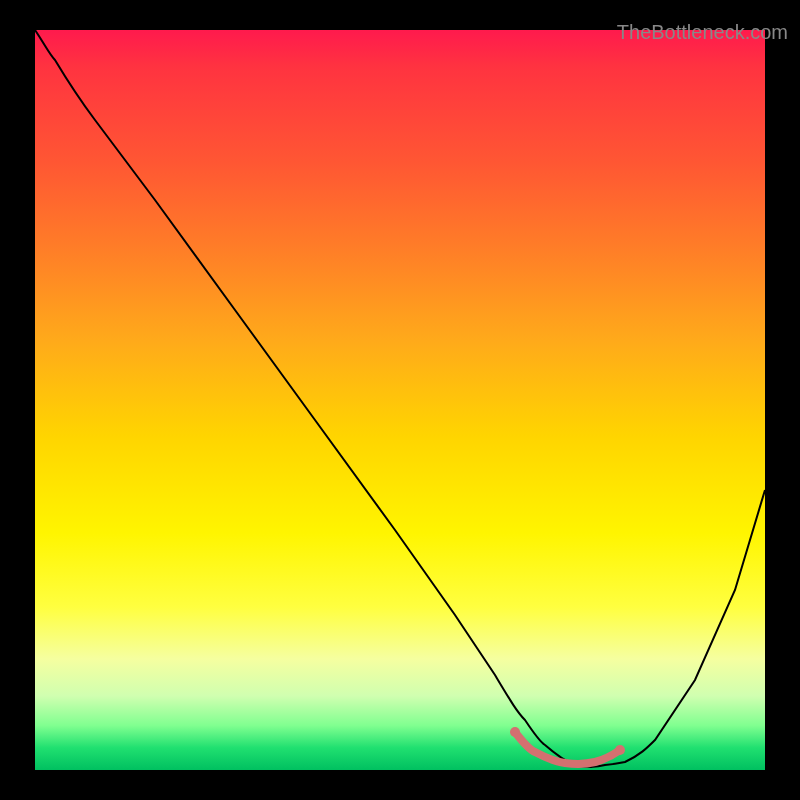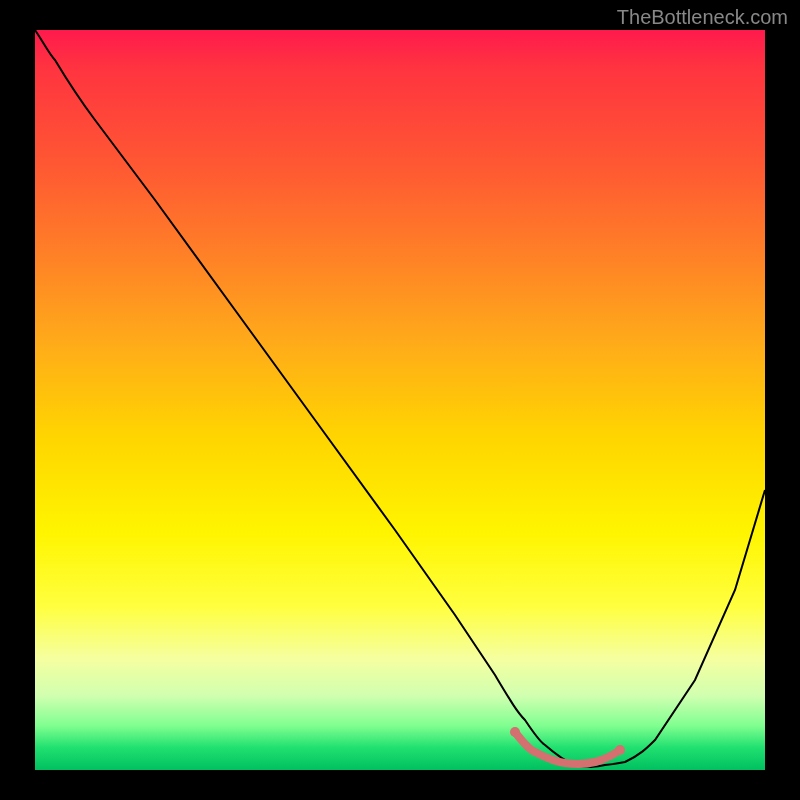--- a/index.html
+++ b/index.html
@@ -5,21 +5,21 @@
     * { margin: 0; padding: 0; box-sizing: border-box; }
     body {
       width: 800px;
       height: 800px;
       background: #000;
       position: relative;
       font-family: Arial, sans-serif;
     }
     .watermark {
       position: absolute;
-      top: 6px;
+      top: 21px;
       right: 12px;
       color: #888;
       font-size: 20px;
       font-weight: 500;
       z-index: 10;
       margin-left: 39px;
     }
     .chart-area {
       position: absolute;
       left: 35px;

